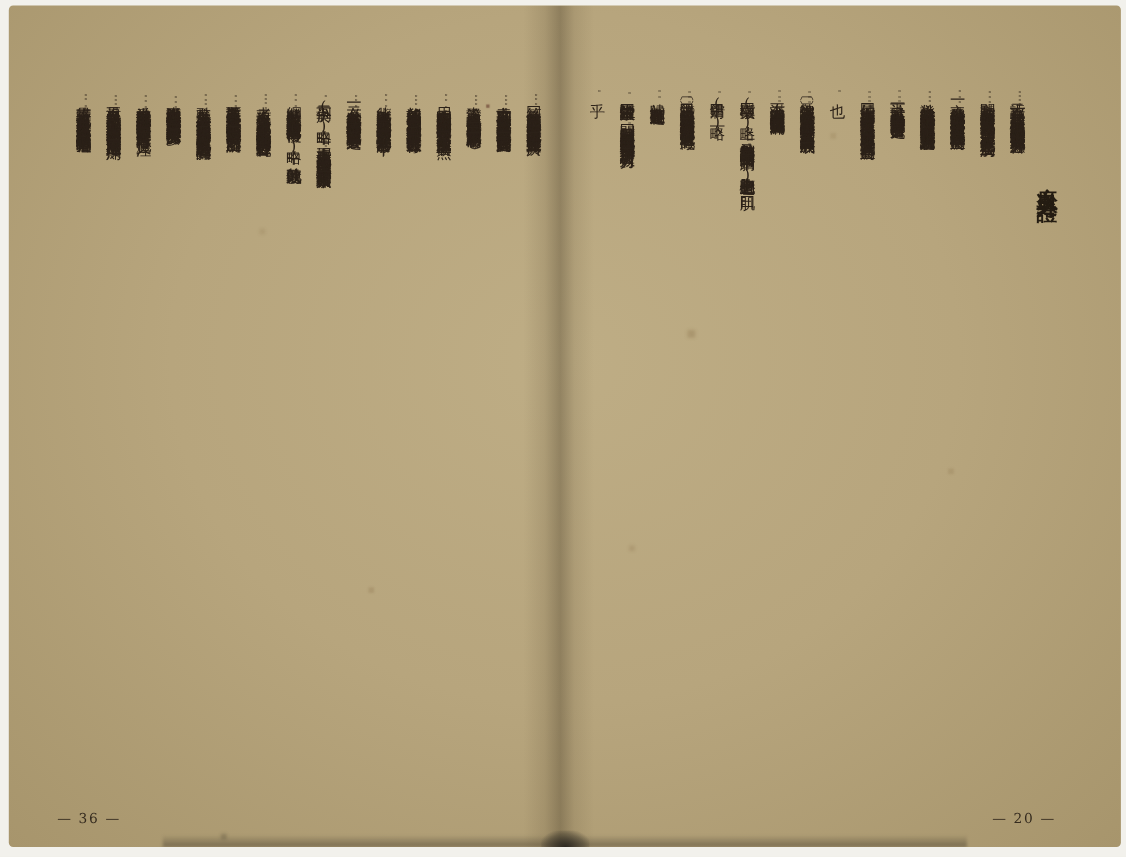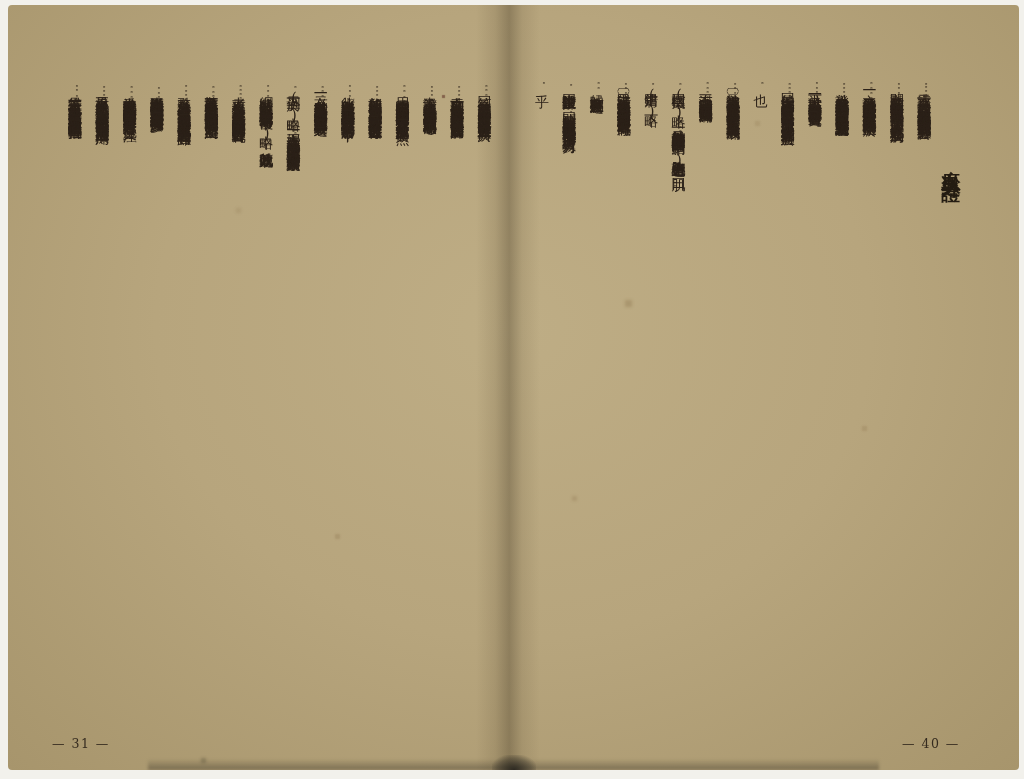--- a/index.html
+++ b/index.html
@@ -85,38 +85,38 @@
       <div class="col">也<span class="p">。</span></div>
       <div class="col">〔註〕但欲漱水<span class="p">。</span>不欲嚥者<span class="p">。</span>雖屢見於瘀血家<span class="p">。</span>尚難爲其確證<span class="p">。</span>舌青者<span class="p">。</span>於舌有鬱血<span class="p">。</span>則可爲瘀血之佐證矣<span class="p">。</span>又腹滿或</div>
       <div class="col">不滿<span class="p">。</span>而病者訴滿時<span class="p">。</span>亦其確證也<span class="p">。</span>但此腹滿當知爲下腹滿耳<span class="p">。</span></div>
       <div class="col">槇藥徵曰<span class="p">。</span>(上略)仲景又別有診察瘀血之外證法<span class="p">。</span>曰其身甲錯<span class="p">。</span>曰胸中甲錯<span class="p">。</span>(胸中者蓋心胸之上也)曰肌</div>
       <div class="col">膚甲錯<span class="p">。</span>(下略)</div>
       <div class="col">〔註〕甲錯者<span class="p">。</span>皮膚如魚鱗<span class="p">。</span>如龜甲之皺紋<span class="p">。</span>是恐因有瘀血<span class="p">。</span>缺乏生理的血液之灌漑<span class="p">。</span>皮膚營養不良之故也<span class="p">。</span>有此徵</div>
       <div class="col">候時<span class="p">。</span>則確爲有瘀血之存在<span class="p">。</span></div>
       <div class="col">生生堂醫談中曰鈹針<span class="p">。</span>　問曰<span class="p">。</span>醫者只與藥石<span class="p">。</span>而行鈹針至稀也<span class="p">。</span>然子獨專行此術<span class="p">。</span>傳自何人<span class="p">。</span>用於何證<span class="p">。</span>有何效力</div>
       <div class="col">乎<span class="p">。</span></div>
     </div>
-    <div class="pagenum pn-right">— 40 —</div>
+    <div class="pagenum pn-right">— 20 —</div>
 
     <div class="textarea ta-left">
       <div class="col">答曰<span class="p">。</span>予無常師<span class="p">。</span>皆以古人爲師而學<span class="p">。</span>則鈹針云者<span class="p">。</span>亦隨古人之遺法而行之也<span class="p">。</span>鈹針之用<span class="p">。</span>雖止於去毒血<span class="p">。</span>而其所</div>
       <div class="col">奏之功<span class="p">。</span>則不可預期<span class="p">。</span>施於無量數之證<span class="p">。</span>皆有奇效<span class="p">。</span>內經亦以鈹針取毒血<span class="p">。</span>其事數見不罕<span class="p">。</span>明龔廷賢萬病回春云<span class="p">。</span></div>
       <div class="col">青筋證<span class="p">。</span>北人多患之<span class="p">。</span>即痧病也<span class="p">。</span>又清之郭右陶痧脹玉衡亦同<span class="p">。</span>是自古已有之術也<span class="p">。</span>然本朝因用心不專而不</div>
       <div class="col">用<span class="p">。</span>聞山脅東門嘗行此術<span class="p">。</span>又方今荻野臺州亦著刺絡篇<span class="p">。</span>右陶始行此術<span class="p">。</span>有大效<span class="p">。</span>其名亦高<span class="p">。</span>後成一家<span class="p">。</span>而著玉衡<span class="p">。</span>然</div>
       <div class="col">如前所述<span class="p">。</span>因欲神其術<span class="p">。</span>而潤色過實<span class="p">。</span>則爲吾人所不取也<span class="p">。</span>吾輩以郭氏之論及方<span class="p">。</span>雖不可取<span class="p">。</span>而以鈹針去毒血專行</div>
       <div class="col">此術<span class="p">。</span>以取效者實多<span class="p">。</span>是皆郭氏之所賜也<span class="p">。</span>或謂患痧者<span class="p">。</span>千中難遇一人<span class="p">。</span>可謂不研究之至矣<span class="p">。</span>予常見苦於痧者<span class="p">。</span>十中</div>
       <div class="col">必有一二<span class="p">。</span>尤以卒倒者爲多<span class="p">。</span>於是郭氏始專行此術<span class="p">。</span>予甚稱嘆焉<span class="p">。</span>予以此術起廢疾愈沉痼者頗多<span class="p">。</span>今舉其最著之</div>
       <div class="col">二三例於下<span class="p">。</span>(中略)一婦人五十歲<span class="p">。</span>兩足冷如水<span class="p">。</span>拘攣而不能遠行<span class="p">。</span>衆療不驗<span class="p">。</span>請治於予<span class="p">。</span>予見兩脚紫筋縱橫如</div>
       <div class="col">網狀<span class="p">。</span>即以鈹針放二三次<span class="p">。</span>出血約二三合<span class="p">。</span>作桂枝茯苓丸加大黃與之<span class="p">。</span>二十日而復常<span class="p">。</span>(中略)其他以此術取效</div>
       <div class="col">者<span class="p">。</span>不遑枚舉<span class="p">。</span>急痧者<span class="p">。</span>夕發旦死<span class="p">。</span>不知此證者<span class="p">。</span>皆云卒中風也<span class="p">。</span>雖灸百會人中神關湧泉等穴<span class="p">。</span>另行延齡丹蘇合香丸<span class="p">。</span></div>
       <div class="col">搔鼻散等而不效<span class="p">。</span>終於束手待斃<span class="p">。</span>又小兒之諸急證<span class="p">。</span>上竄搐搦等<span class="p">。</span>刺兩手之五里地倉等穴<span class="p">。</span>以口力吸之<span class="p">。</span>出血則旋</div>
       <div class="col">甦矣<span class="p">。</span>至於急卒之處<span class="p">。</span>鈹針之效<span class="p">。</span>遠勝於藥石<span class="p">。</span>扁鵲起虢太子<span class="p">。</span>吾亦不讓焉云者<span class="p">。</span>以有此術也<span class="p">。</span>然痧之見證<span class="p">。</span>郭右陶雖</div>
       <div class="col">大概以脈證不相合爲痧病<span class="p">。</span>是亦不可信也<span class="p">。</span>吾輩當先看血色<span class="p">。</span>次看委中尺澤之細絡而定之<span class="p">。</span>少見於尺澤而多見</div>
       <div class="col">於委中也<span class="p">。</span>色以紫黑紅之間者爲多<span class="p">。</span>古書雖謂之青筋<span class="p">。</span>然青筋却少毒血<span class="p">。</span>即有不見於皮膚<span class="p">。</span>若見薄青者<span class="p">。</span>痧也<span class="p">。</span>又注</div>
       <div class="col">視不見<span class="p">。</span>而見黑子狀點者<span class="p">。</span>痧也<span class="p">。</span>刺之則血大出<span class="p">。</span>功效甚速也<span class="p">。</span>然而刺以三稜針<span class="p">。</span>有淺深之規定<span class="p">。</span>淺則出血不足<span class="p">。</span>深則</div>
       <div class="col">貫絡<span class="p">。</span>有大害也<span class="p">。</span>又一針而有血出一二升者<span class="p">。</span>有數針亦不出血者<span class="p">。</span>不拘血之多少<span class="p">。</span>而有瞑眩或卒倒<span class="p">。</span>昏暈搐搦嘔吐<span class="p">。</span></div>
     </div>
-    <div class="pagenum pn-left">— 31 —</div>
+    <div class="pagenum pn-left">— 36 —</div>
 
     <div class="blob"></div>
     <div class="bshadow"></div>
   </div>
 </div>
 
 </body></html>

